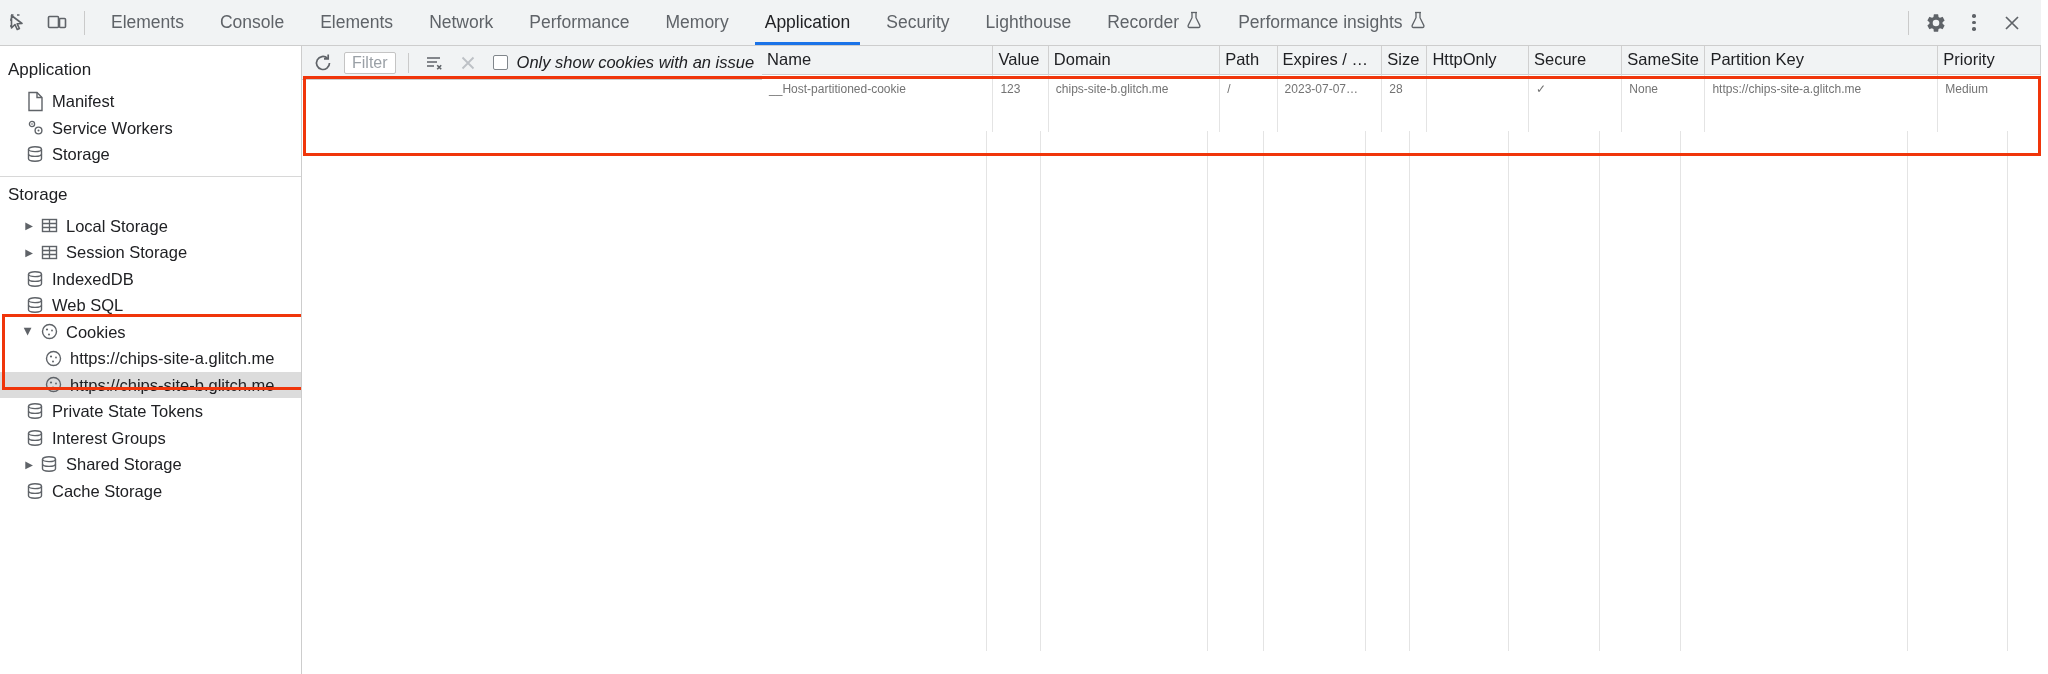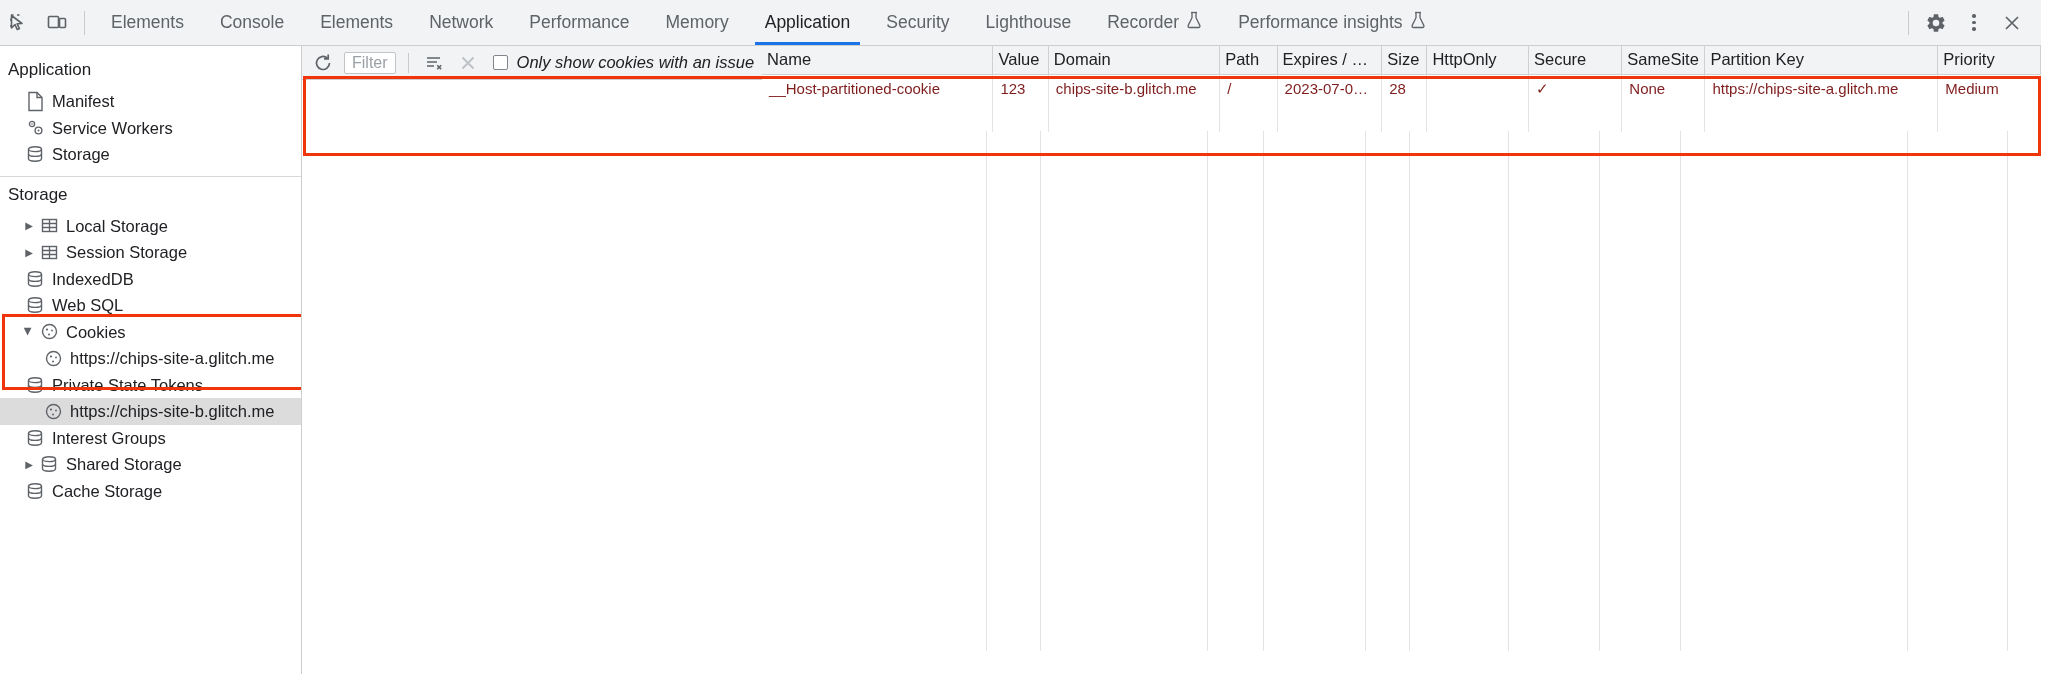--- a/index.html
+++ b/index.html
@@ -110,21 +110,21 @@
     border-right: 1px solid #d0d0d0;
     border-bottom: 1px solid #d0d0d0;
     font-weight: normal;
     font-size: 16.5px; color: #202124;
     text-align: left;
     height: 28px; padding: 0 5px;
     white-space: nowrap; overflow: hidden; text-overflow: ellipsis; margin-left: 48px;
   }
   table.cookies td {
     border-right: 1px solid #e4e4e4;
-    font-size: 15px; color: #7f1d1d;
+    font-size: 12px; color: #737373;
     height: 29px; padding: 0 7px;
     white-space: nowrap; overflow: hidden; text-overflow: ellipsis;
     vertical-align: middle;
   }
   .grid-filler { display: flex; width: 100%; }
   .grid-filler .gcol { border-right: 1px solid #e4e4e4; height: 100%; }
 
   
   .annot {
     position: absolute; border: 3px solid #f0350a; pointer-events: none; z-index: 30;
@@ -331,41 +331,41 @@
           <svg width="19" height="19" viewBox="0 0 19 19">
             <circle cx="9.5" cy="9.5" r="7" fill="none" stroke="#5f6368" stroke-width="1.4"></circle>
             <circle cx="7" cy="7.5" r="1.1" fill="#5f6368"></circle>
             <circle cx="12" cy="8.5" r=".9" fill="#5f6368"></circle>
             <circle cx="9" cy="12.5" r="1" fill="#5f6368"></circle>
           </svg>
         </span>
         <span class="side-label">https://chips-site-a.glitch.me</span>
       </div>
 
-      <div class="side-item lvl1">
-        <span class="side-ico">
-          <svg width="20" height="20" viewBox="0 0 20 20">
-            <ellipse cx="10" cy="5.2" rx="6.5" ry="2.4" fill="none" stroke="#5f6368" stroke-width="1.4"></ellipse>
-            <path d="M3.5 5.2v9.6c0 1.3 2.9 2.4 6.5 2.4s6.5-1.1 6.5-2.4V5.2" fill="none" stroke="#5f6368" stroke-width="1.4"></path>
-            <path d="M3.5 10c0 1.3 2.9 2.4 6.5 2.4s6.5-1.1 6.5-2.4" fill="none" stroke="#5f6368" stroke-width="1.4"></path>
-          </svg>
-        </span>
-        <span class="side-label">Private State Tokens</span>
-      </div>
-
       <div class="side-item lvl2 selected">
         <span class="side-ico">
           <svg width="19" height="19" viewBox="0 0 19 19">
             <circle cx="9.5" cy="9.5" r="7" fill="none" stroke="#5f6368" stroke-width="1.4"></circle>
             <circle cx="7" cy="7.5" r="1.1" fill="#5f6368"></circle>
             <circle cx="12" cy="8.5" r=".9" fill="#5f6368"></circle>
             <circle cx="9" cy="12.5" r="1" fill="#5f6368"></circle>
           </svg>
         </span>
         <span class="side-label">https://chips-site-b.glitch.me</span>
+      </div>
+
+      <div class="side-item lvl1">
+        <span class="side-ico">
+          <svg width="20" height="20" viewBox="0 0 20 20">
+            <ellipse cx="10" cy="5.2" rx="6.5" ry="2.4" fill="none" stroke="#5f6368" stroke-width="1.4"></ellipse>
+            <path d="M3.5 5.2v9.6c0 1.3 2.9 2.4 6.5 2.4s6.5-1.1 6.5-2.4V5.2" fill="none" stroke="#5f6368" stroke-width="1.4"></path>
+            <path d="M3.5 10c0 1.3 2.9 2.4 6.5 2.4s6.5-1.1 6.5-2.4" fill="none" stroke="#5f6368" stroke-width="1.4"></path>
+          </svg>
+        </span>
+        <span class="side-label">Private State Tokens</span>
       </div>
 
       <div class="side-item lvl1">
         <span class="side-ico">
           <svg width="20" height="20" viewBox="0 0 20 20">
             <ellipse cx="10" cy="5.2" rx="6.5" ry="2.4" fill="none" stroke="#5f6368" stroke-width="1.4"></ellipse>
             <path d="M3.5 5.2v9.6c0 1.3 2.9 2.4 6.5 2.4s6.5-1.1 6.5-2.4V5.2" fill="none" stroke="#5f6368" stroke-width="1.4"></path>
             <path d="M3.5 10c0 1.3 2.9 2.4 6.5 2.4s6.5-1.1 6.5-2.4" fill="none" stroke="#5f6368" stroke-width="1.4"></path>
           </svg>
         </span>

